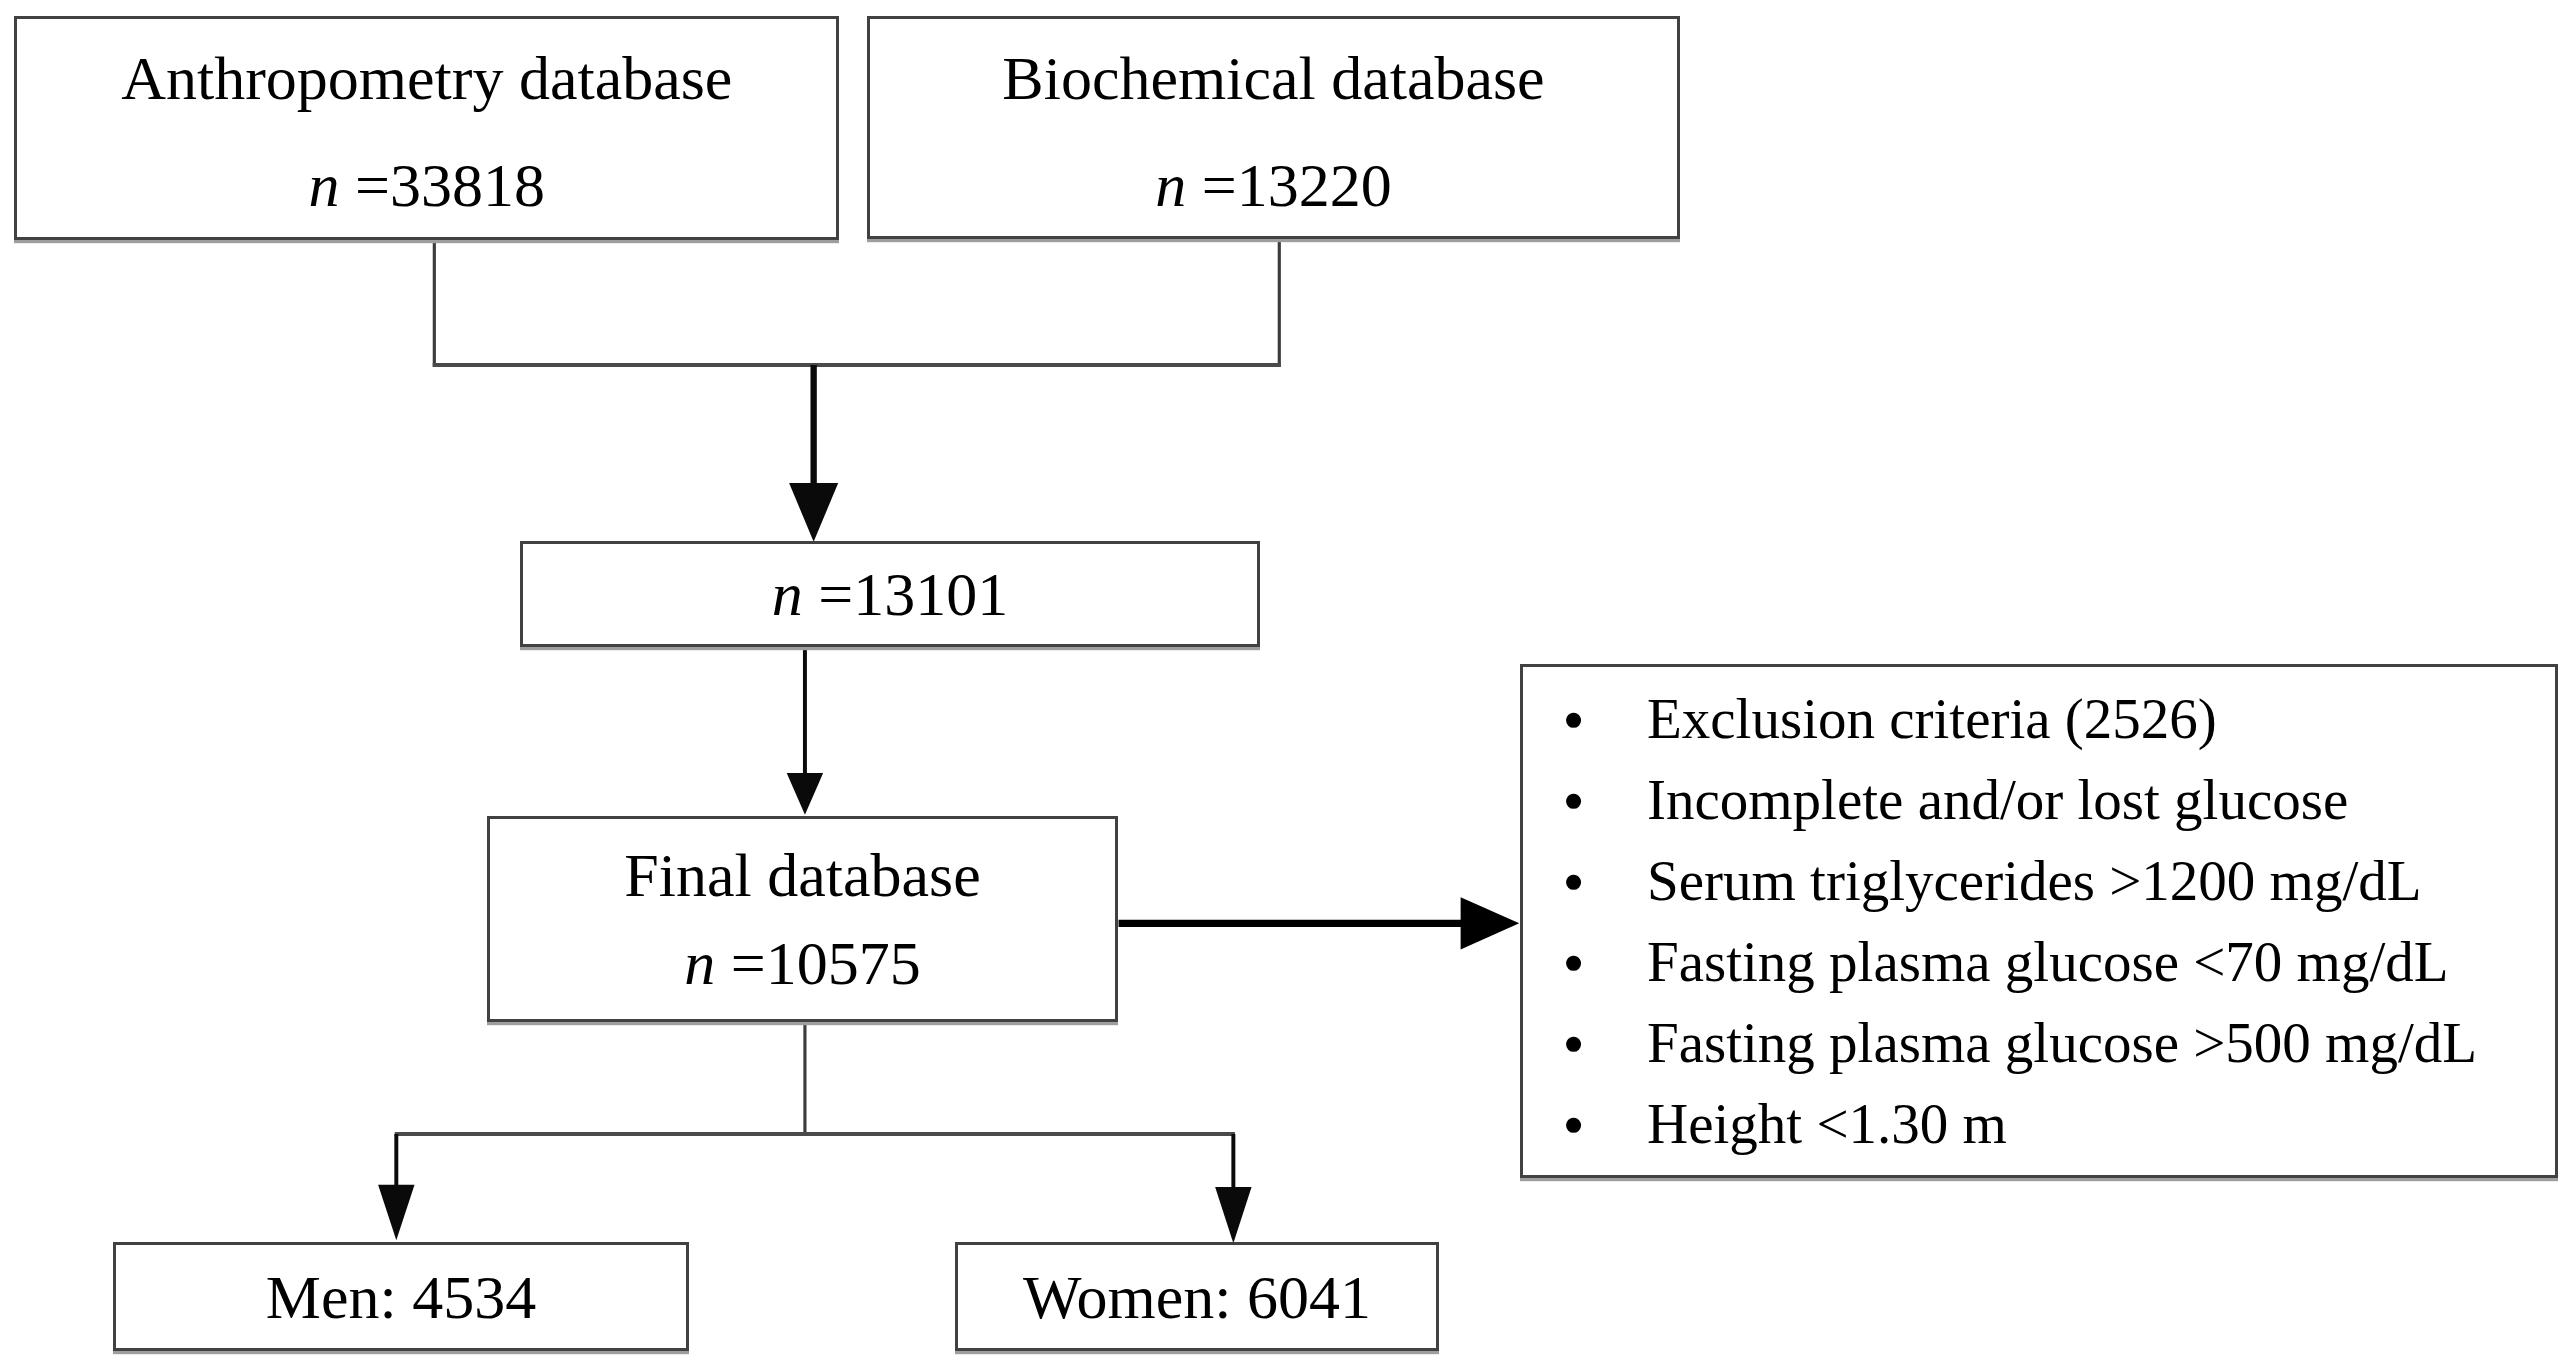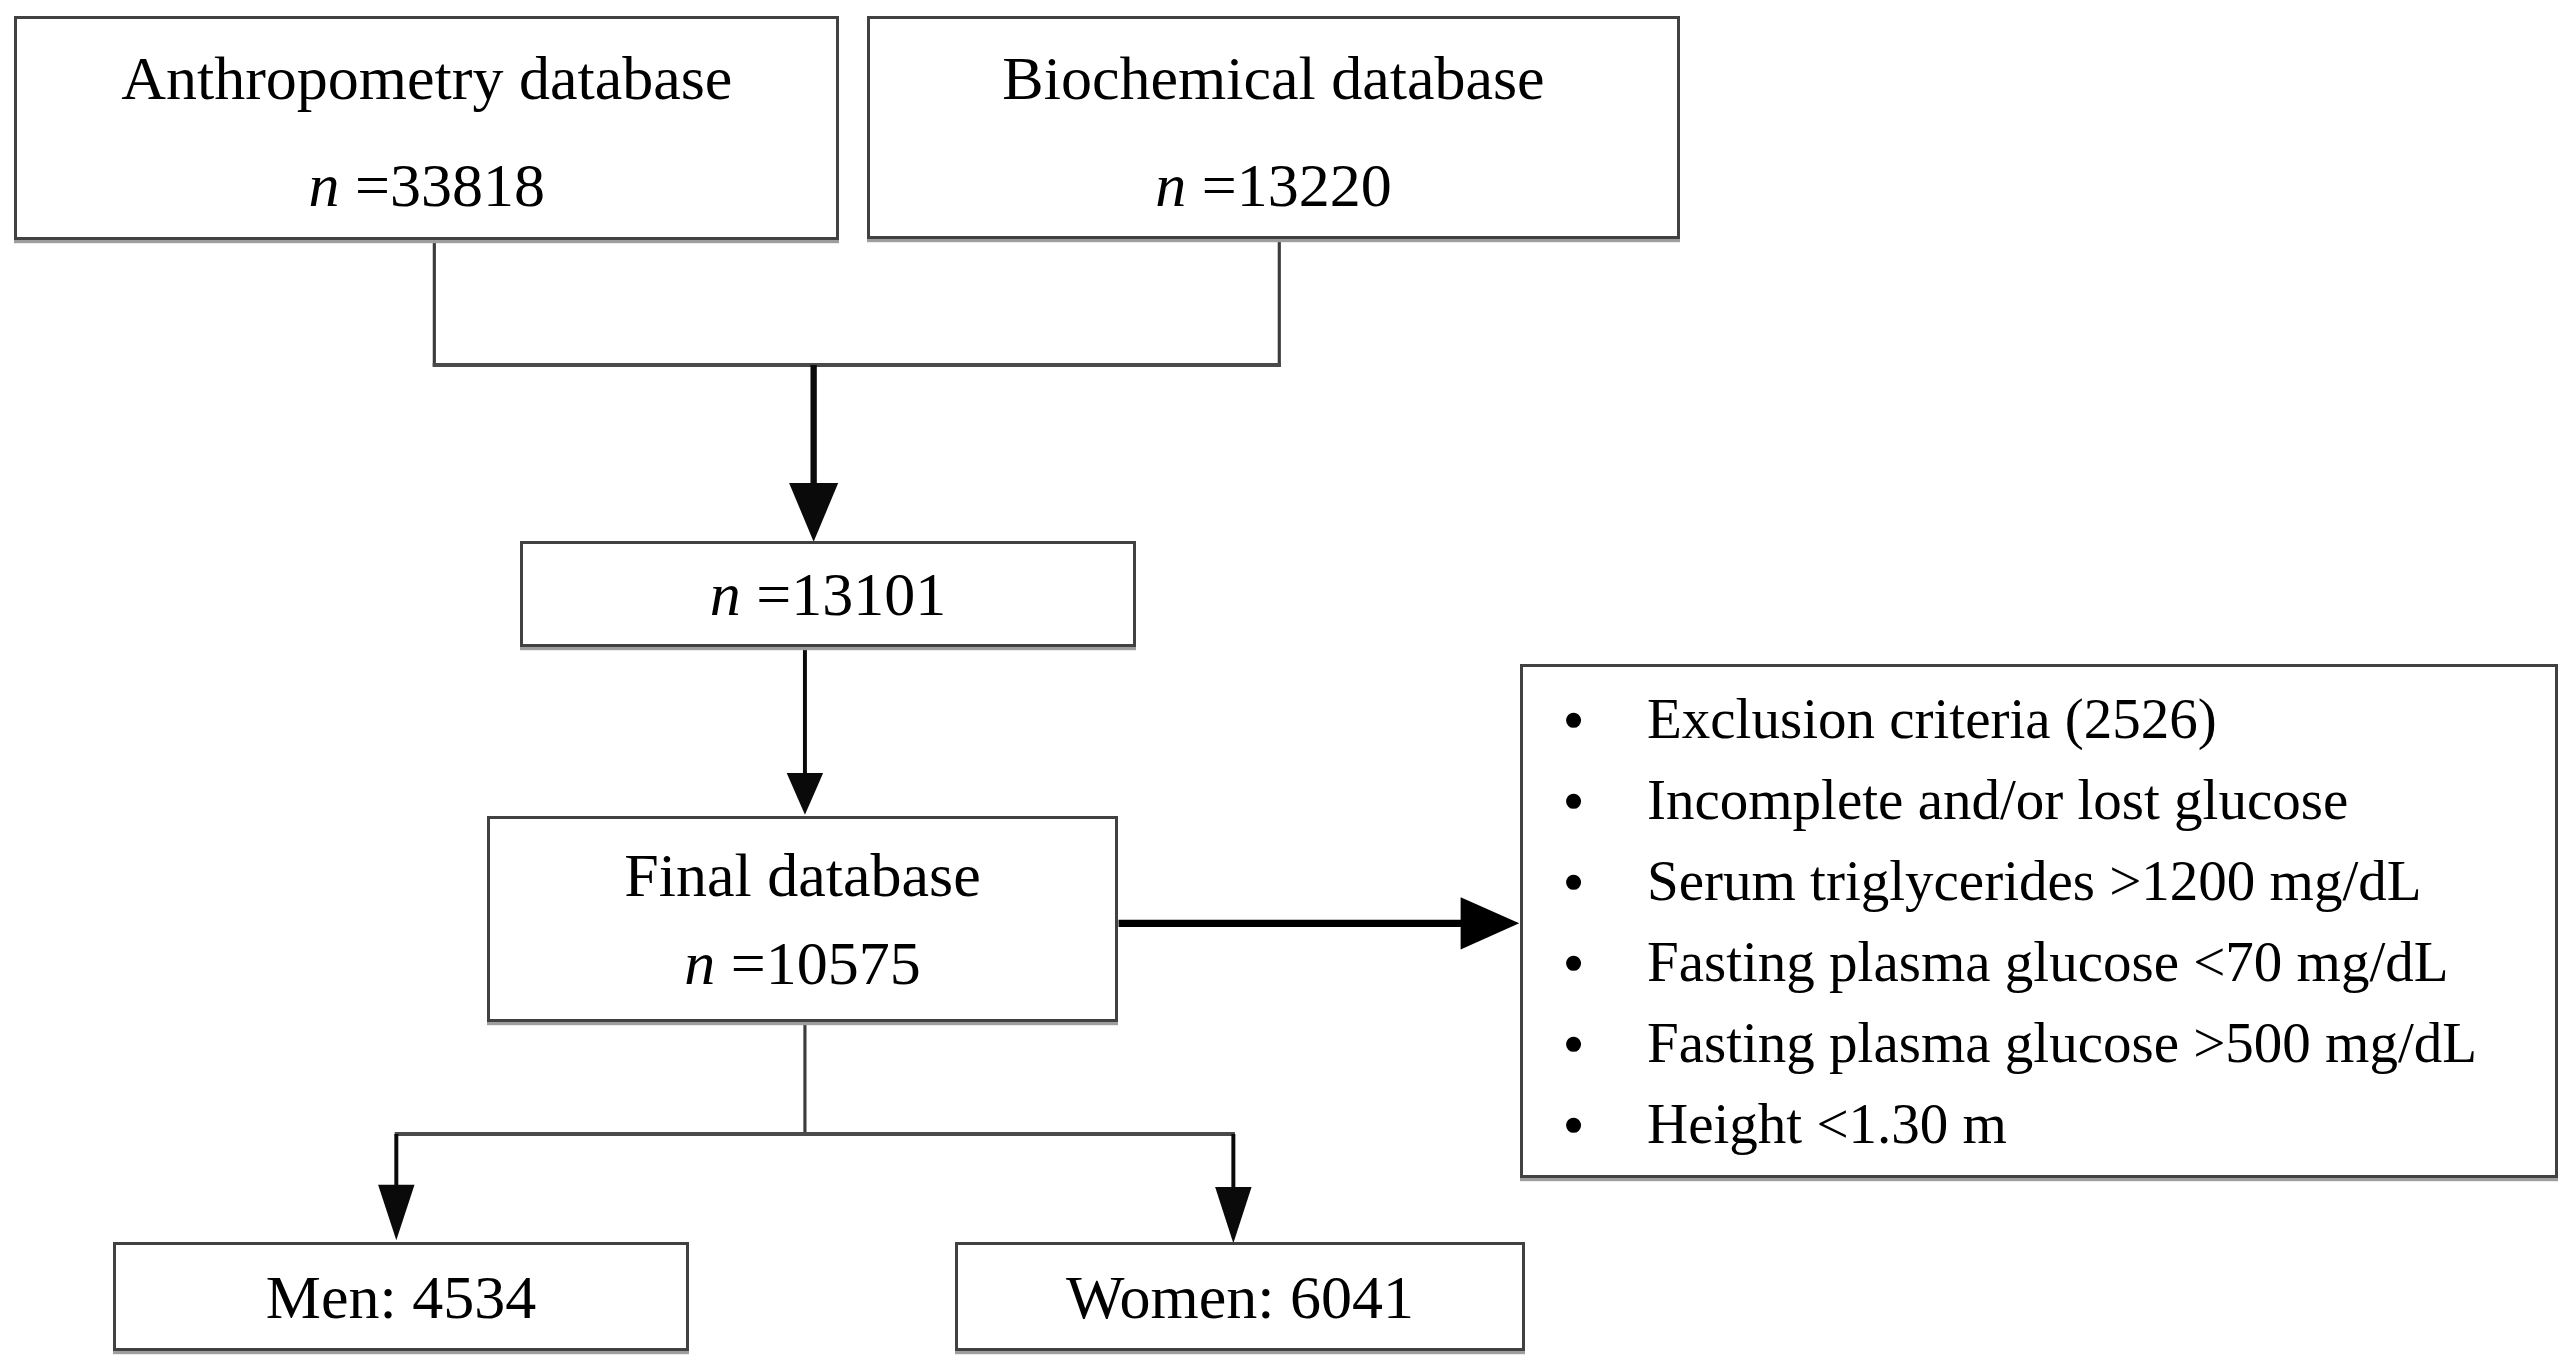--- a/index.html
+++ b/index.html
@@ -34,24 +34,24 @@
     text-align: center;
   }
   .box .line {
     font-size: 62px;
     line-height: 68px;
     white-space: nowrap;
   }
   .nline i { font-style: italic; }
   #box-anthro   { left: 14.3px;   top: 16px;   width: 825px; height: 224px; justify-content: space-between; padding: 25px 8px 18px; }
   #box-biochem  { left: 867px; top: 16px;   width: 813px; height: 223px; justify-content: space-between; padding: 25px 8px 17.4px; }
-  #box-merged   { left: 520px;  top: 541px;  width: 616px;  height: 106px; justify-content: center; }
+  #box-merged   { left: 520px;  top: 541px;  width: 740px;  height: 106px; justify-content: center; }
   #box-final    { left: 487px;  top: 816px; width: 631px;  height: 206px; justify-content: center; gap: 20px; }
   #box-men      { left: 113px;  top: 1242px; width: 576px;  height: 109px; justify-content: center; }
-  #box-women    { left: 955px; top: 1242px; width: 570px;  height: 109px; justify-content: center; }
+  #box-women    { left: 955px; top: 1242px; width: 484px;  height: 109px; justify-content: center; }
   #box-exclusion {
     left: 1520px; top: 664px; width: 1038px; height: 514px;
     align-items: stretch;
     justify-content: flex-start;
     text-align: left;
   }
   #box-exclusion ul {
     list-style: none;
     margin: 0;
     padding: 11px 0 0 0;

